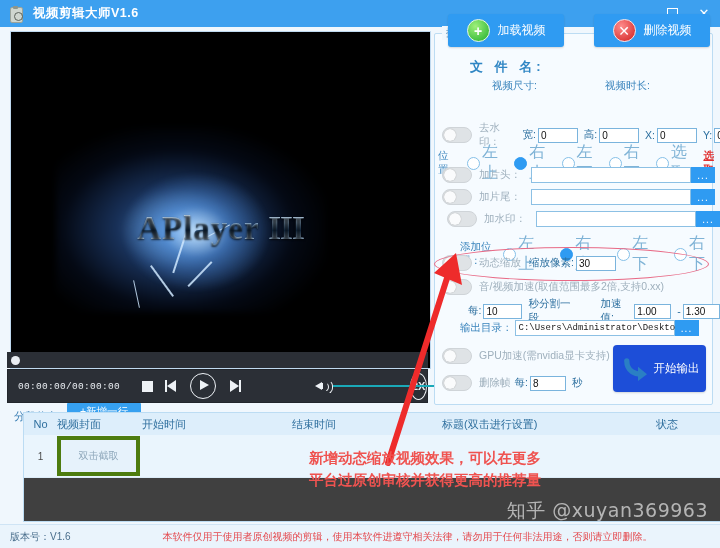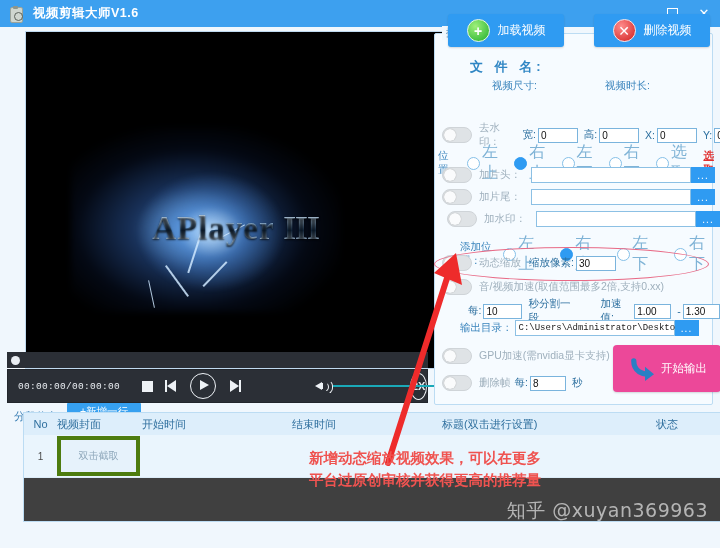--- a/index.html
+++ b/index.html
@@ -33,21 +33,21 @@
   }
   .winbtns{position:absolute;right:0;top:0;height:27px;display:flex;align-items:center;}
   .winbtn{
     width:32px;height:27px;display:flex;align-items:center;justify-content:center;
     color:#fff;font-size:13px;line-height:1;cursor:pointer;
   }
   .winbtn.max span{display:block;width:9px;height:9px;border:1.4px solid #fff;}
 
   
   .video-wrap{
-    position:absolute;left:25px;top:31px;width:421px;height:338px;
+    position:absolute;left:10px;top:31px;width:421px;height:338px;
     background:#000;border:1px solid #bfd9ef;box-sizing:border-box;
     overflow:hidden;
   }
   .video-canvas{position:absolute;inset:0;background:#000;overflow:hidden;}
   .glow1{
     position:absolute;left:45px;top:95px;width:270px;height:185px;
     background:radial-gradient(ellipse at 45% 55%, rgba(120,185,255,.85) 0%, rgba(55,110,200,.45) 28%, rgba(20,45,100,.2) 55%, rgba(0,0,0,0) 75%);
     filter:blur(3px);
   }
   .glow2{
@@ -202,21 +202,21 @@
     font-size:10px;display:flex;align-items:center;padding-left:3px;color:#222;
   }
   .dots{
     width:24px;height:16px;background:#2f9bf2;color:#fff;font-size:10px;
     display:flex;align-items:center;justify-content:center;cursor:pointer;letter-spacing:1px;
   }
 
   .note{font-size:10px;color:#5c93bd;}
 
   .startbtn{
-    position:absolute;left:613px;top:345px;width:108px;height:47px;background:#ec4899;border-radius:4px;
+    position:absolute;left:613px;top:345px;width:93px;height:47px;background:#1d4ed8;border-radius:4px;
     display:flex;align-items:center;justify-content:center;gap:4px;color:#fff;font-size:11.5px;cursor:pointer;
     box-shadow:0 1px 2px rgba(0,0,0,.15);
   }
   .arrow-svg{width:30px;height:30px;flex:0 0 auto;}
 
   
   .ellipse{
     position:absolute;left:434px;top:247px;width:273px;height:32px;
     border:1.6px solid #e86a86;border-radius:50%;pointer-events:none;
   }
@@ -477,14 +477,18 @@
     <path d="M86 8 L92 40 L64 28 Z" fill="#ee2b2b"></path>
   </svg>
 
   <div class="annot">
     <div>新增动态缩放视频效果，可以在更多</div>
     <div>平台过原创审核并获得更高的推荐量</div>
   </div>
 
   <div class="watermark">知乎 @xuyan369963</div>
 
+  <div class="footer">
+    <div class="fver">版本号：V1.6</div>
+    <div class="fdis">本软件仅用于使用者原创视频的剪辑，使用本软件进遵守相关法律，请勿用于任何非法用途，否则请立即删除。</div>
+  </div>
 
 </div>
 
 </body></html>

